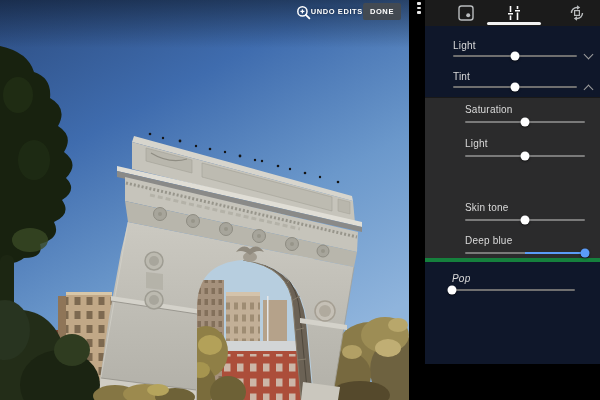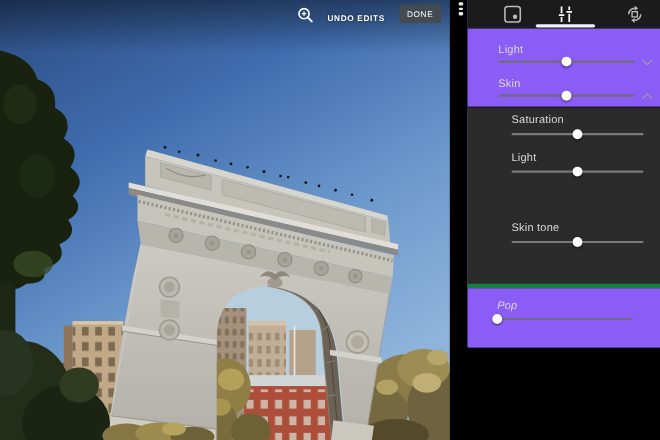--- a/index.html
+++ b/index.html
@@ -2,30 +2,30 @@
 <html><head>
 <meta charset="utf-8">
 <style>
   html,body{margin:0;padding:0;background:#000;}
   *{box-sizing:border-box;font-family:"Liberation Sans",sans-serif;}
   .stage{position:relative;width:600px;height:400px;overflow:hidden;background:#000;}
 
   
   .photo-area{position:absolute;left:0;top:0;width:409px;height:400px;overflow:hidden;}
   .photo-area svg{display:block;}
-  .toolbar{position:absolute;top:2px;left:0;right:0;height:19px;display:flex;align-items:flex-end;justify-content:flex-end;gap:13px;padding-right:8px;}
+  .toolbar{position:absolute;top:2px;left:0;right:0;height:19px;display:flex;align-items:center;justify-content:flex-end;padding-right:8px;}
   .tb-icon{width:16px;height:16px;cursor:pointer;flex:0 0 auto;}
   .tb-text{background:none;border:none;color:#fff;font-size:7.5px;font-weight:bold;letter-spacing:.6px;padding:0;cursor:pointer;text-shadow:0 0 3px rgba(0,0,0,.5);}
-  .tb-done{background:#434a52;border:none;border-radius:2px;color:#fff;font-size:7.5px;font-weight:normal;letter-spacing:.6px;padding:4px 7px;cursor:pointer;}
+  .tb-done{background:#434a52;border:none;border-radius:2px;color:#fff;font-size:7.5px;font-weight:bold;letter-spacing:.6px;padding:4px 7px;cursor:pointer;}
   .divider{position:absolute;left:409px;top:0;width:16px;height:400px;background:#000;}
   .scroll-dots{position:absolute;left:8px;top:2px;width:4px;cursor:pointer;}
   .scroll-dots i{display:block;width:4px;height:2.5px;background:#e8e8e8;margin-bottom:2px;border-radius:1px;}
 
   
-  .panel{position:absolute;left:425px;top:0;width:175px;height:316px;background:#8b5cf6;}
+  .panel{position:absolute;left:425px;top:0;width:175px;height:364px;background:#0f172a;}
   .tabbar{position:absolute;top:0;left:0;right:0;height:26px;background:#1b1b1b;}
   .tab{position:absolute;top:3px;width:24px;height:20px;background:none;border:none;padding:0;color:#b9bcbe;cursor:pointer;}
   .tab.active{color:#fff;}
   .tab svg{width:20px;height:20px;display:block;margin:0 auto;}
   .tab-1{left:29px}.tab-2{left:77px}.tab-3{left:140px}
   .tab-underline{position:absolute;left:62px;top:22px;width:54px;height:2.5px;background:#f2f2f2;border-radius:2px;}
 
   .row{position:absolute;}
   .slabel{position:absolute;top:0;left:0;font-size:10px;color:#dadada;letter-spacing:.2px;white-space:nowrap;}
   .track{position:absolute;height:2px;background:#6f6f6f;border-radius:1px;cursor:pointer;}
@@ -279,21 +279,21 @@
     <div class="row row-light">
       <div class="slabel">Light</div>
       <div class="chev down"></div>
       <div class="track" style="--val: 50;">
         <div class="fill"></div>
         <div class="handle"></div>
       </div>
     </div>
 
     <div class="row row-color">
-      <div class="slabel">Skin</div>
+      <div class="slabel">Tint</div>
       <div class="chev up"></div>
       <div class="track" style="--val: 50;">
         <div class="fill"></div>
         <div class="handle"></div>
       </div>
     </div>
 
     <div class="subpanel">
       <div class="subrow subrow-1">
         <div class="slabel">Saturation</div>
@@ -309,20 +309,27 @@
           <div class="handle"></div>
         </div>
       </div>
       <div class="subrow subrow-4">
         <div class="slabel">Skin tone</div>
         <div class="track" style="--val: 50;">
           <div class="fill"></div>
           <div class="handle"></div>
         </div>
       </div>
+      <div class="subrow subrow-5">
+        <div class="slabel">Deep blue</div>
+        <div class="track" style="--val: 100;">
+          <div class="fill"></div>
+          <div class="handle accent"></div>
+        </div>
+      </div>
     </div>
 
     <div class="row row-pop">
       <div class="slabel">Pop</div>
       <div class="track" style="--val: 0;">
         <div class="fill"></div>
         <div class="handle"></div>
       </div>
     </div>
 

